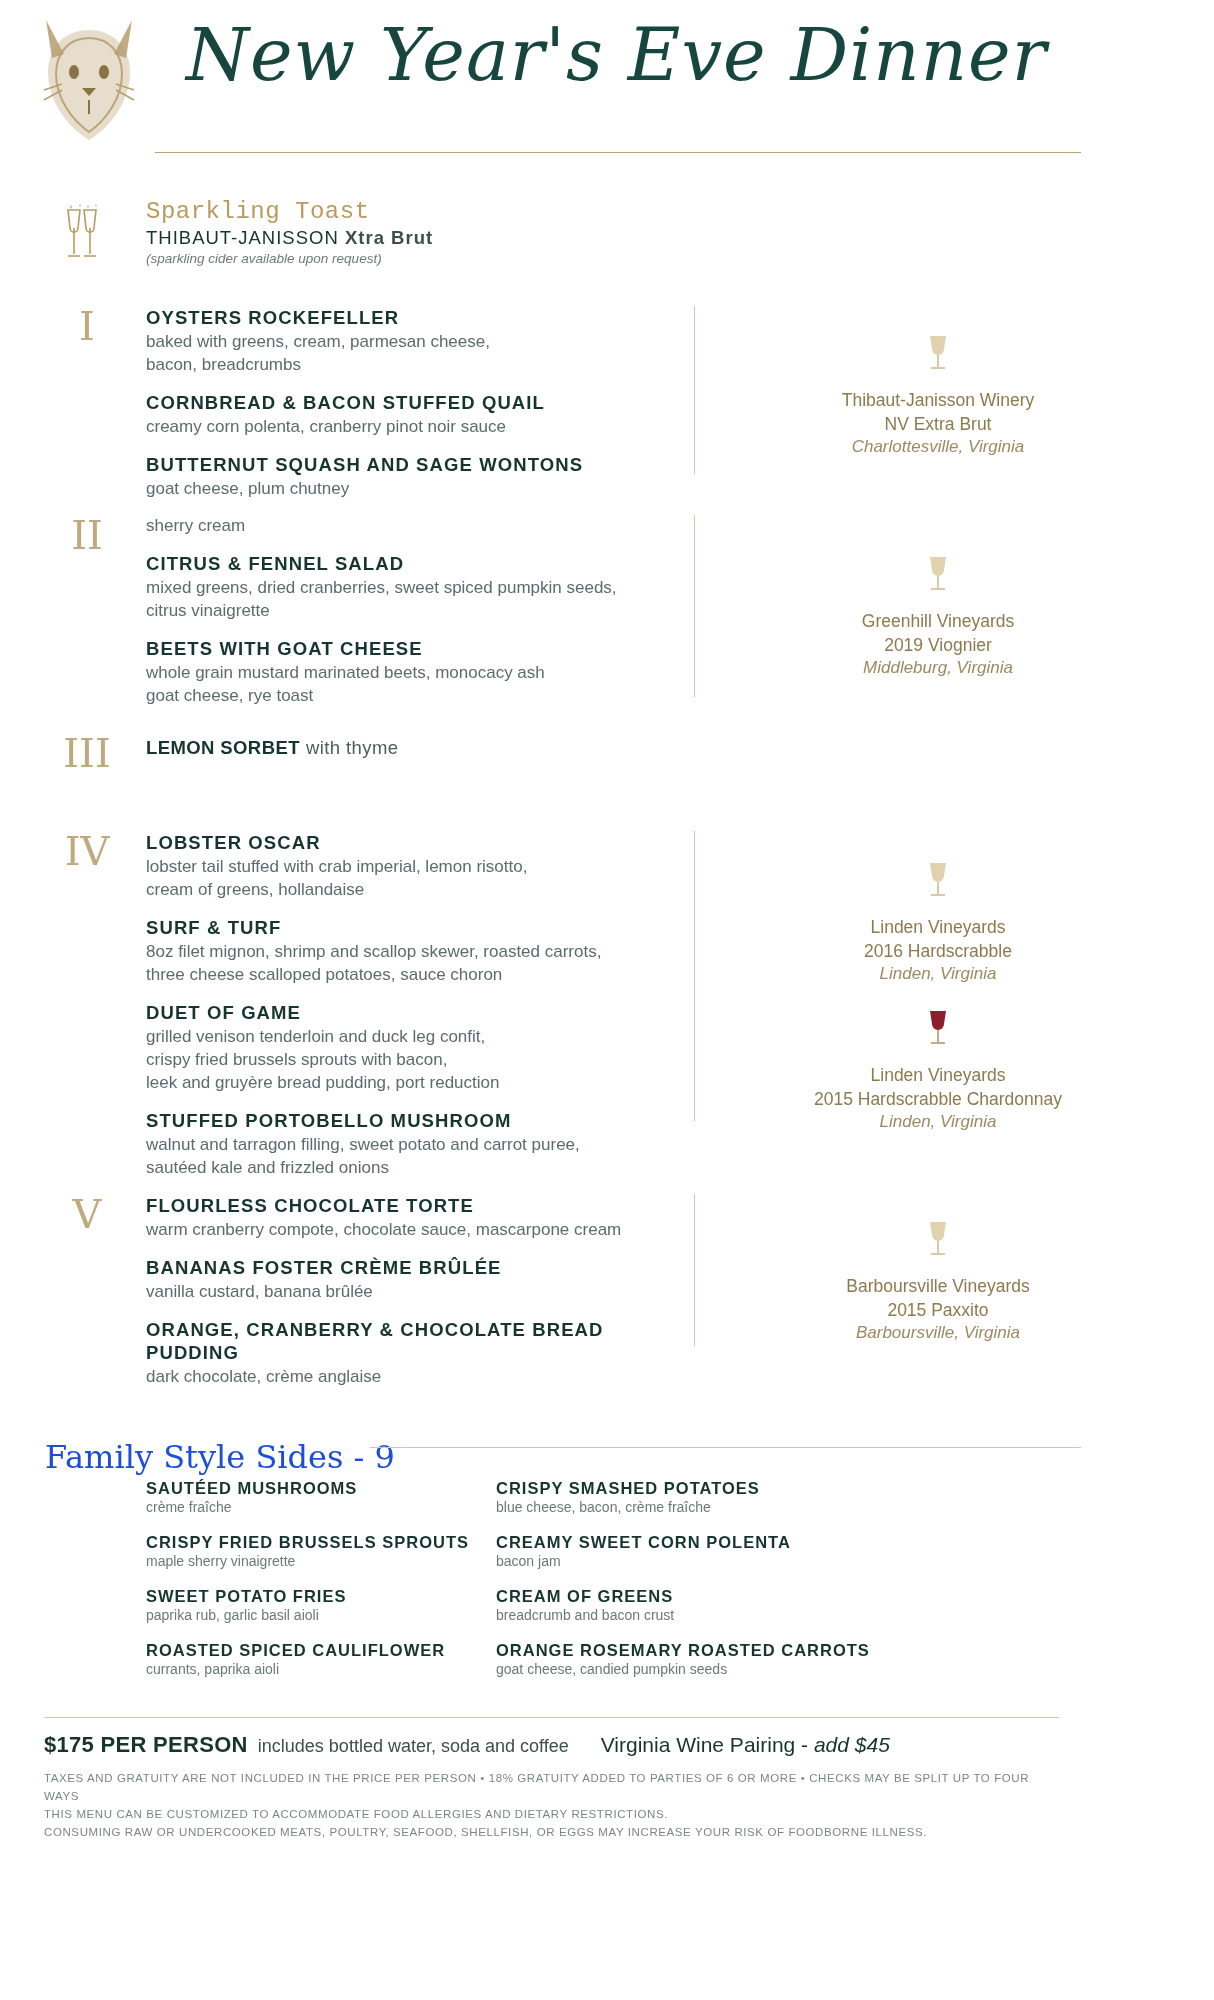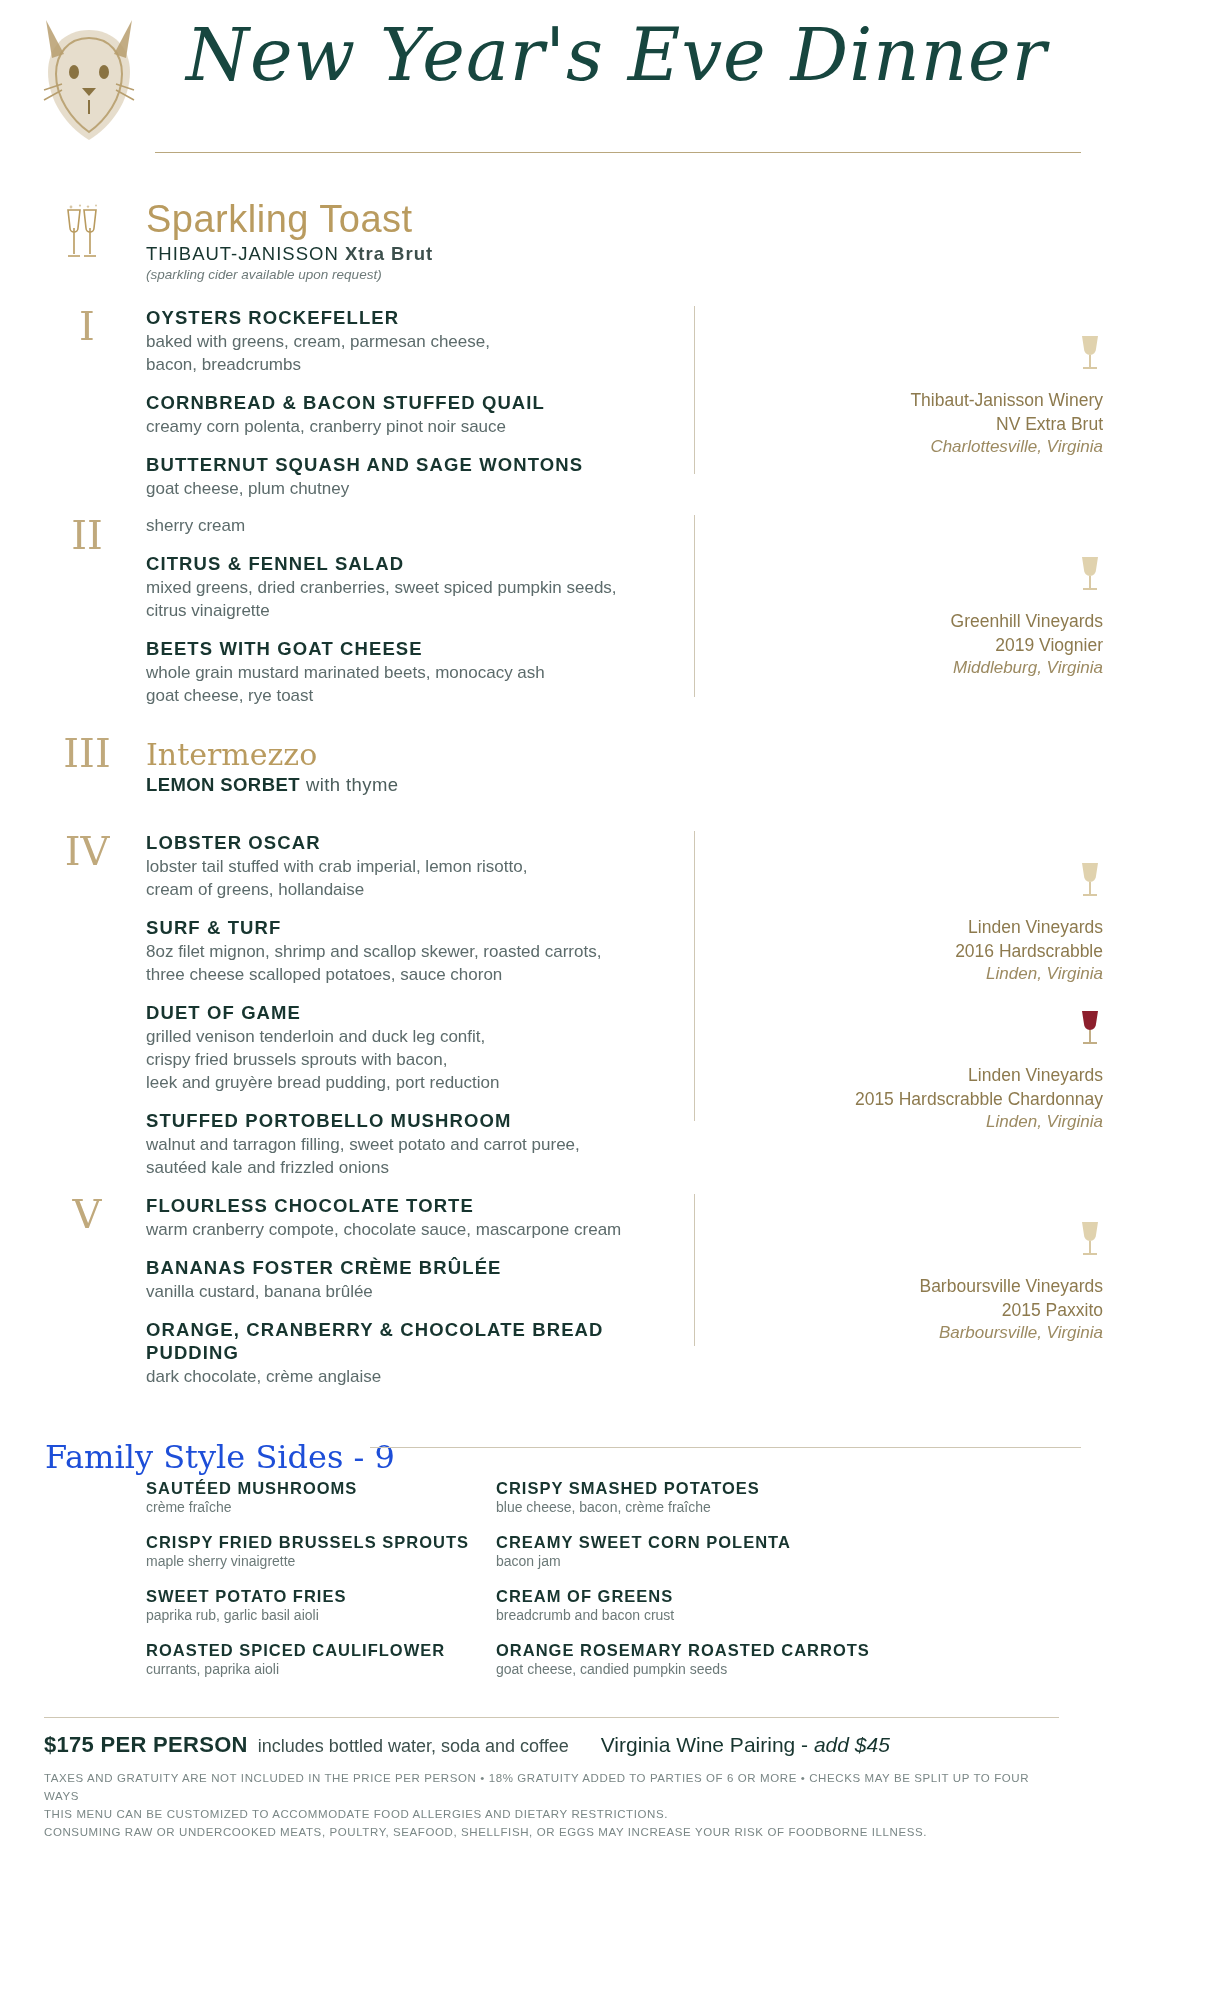--- a/index.html
+++ b/index.html
@@ -57,42 +57,42 @@
     line-height:1.35;
     margin-top:2px;
   }
 
   
   .pair-wrap {
     position:absolute;
     right:0px;
     top:0;
     width:330px;
-    text-align:right;
+    text-align:center;
     color:#8d7a4e;
     font-size:17px;
     line-height:1.35;
   }
   .pair-rule {
     position:absolute;
     left:694px;
     width:1px;
     background:#cfc7b4;
   }
   .glass { display:block; margin:0 auto 8px auto; }
   .pair-name { font-size:17.5px; color:#8d7a4e; }
   .pair-region { font-style:italic; font-size:17px; color:#9c8a61; }
 
   
   .sparkling { position:relative; margin-top:8px; height:92px; }
   .sparkling .flutes { position:absolute; left:58px; top:6px; }
   .sparkling h2 {
     margin:0 0 2px 146px;
-    font-family:Liberation Sans, sans-serif;
-    font-size:38px;
+    font-family:Liberation Mono, monospace;
+    font-size:24px;
     font-weight:normal;
     color:#b99b5f;
     letter-spacing:0.5px;
   }
   .sparkling .wine {
     margin-left:146px;
     font-size:18.5px;
     letter-spacing:1px;
     color:#17352f;
   }
@@ -265,21 +265,20 @@
         </svg>
       </span>
       <div class="pair-name">Greenhill Vineyards</div>
       <div class="pair-name">2019 Viognier</div>
       <div class="pair-region">Middleburg, Virginia</div>
     </div>
   </div>
 
   <div class="course-block intermezzo" style="min-height:72px; margin-top:22px;">
     <div class="roman" style="top:-4px">III</div>
-    <h2>Intermezzo</h2>
     <div class="line">
       <span style="font-weight:bold;color:#17352f">LEMON SORBET</span>
       <span>with thyme</span>
     </div>
   </div>
 
   <div class="course-block" style="min-height:300px; margin-top:22px;">
     <div class="roman" style="top:0">IV</div>
     <div class="dish-col" style="width:548px">
       <div class="dish">

